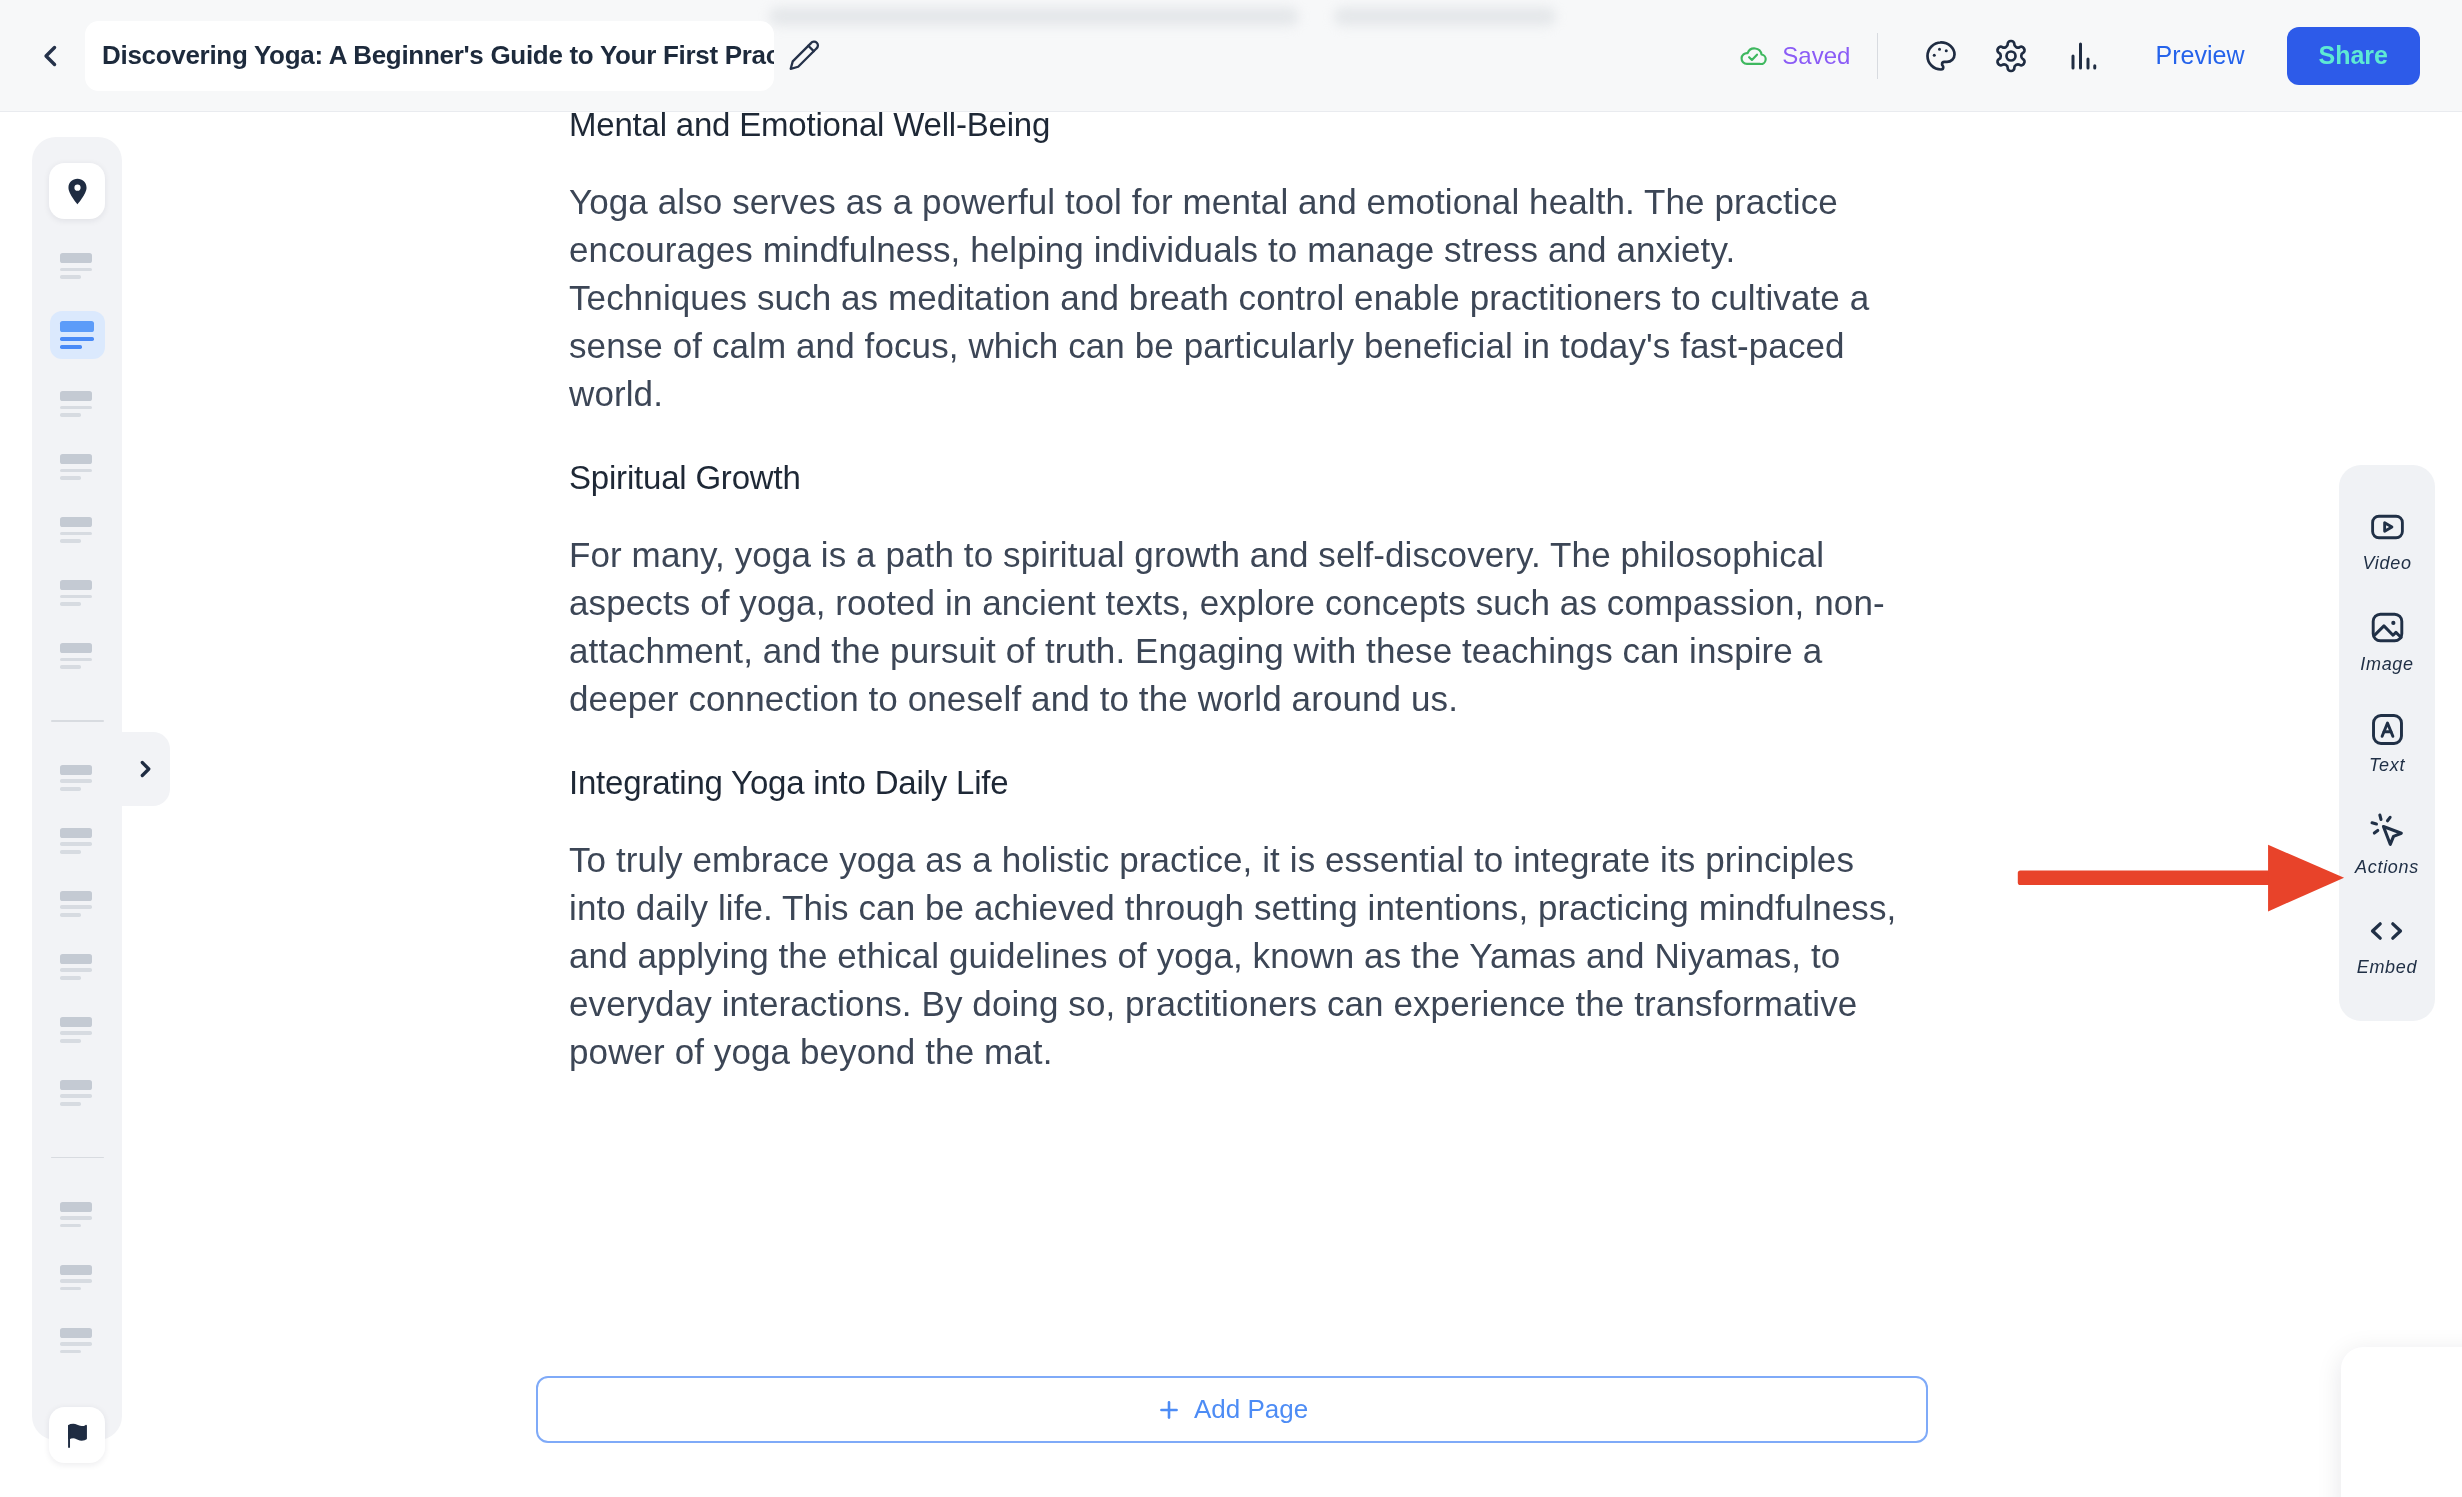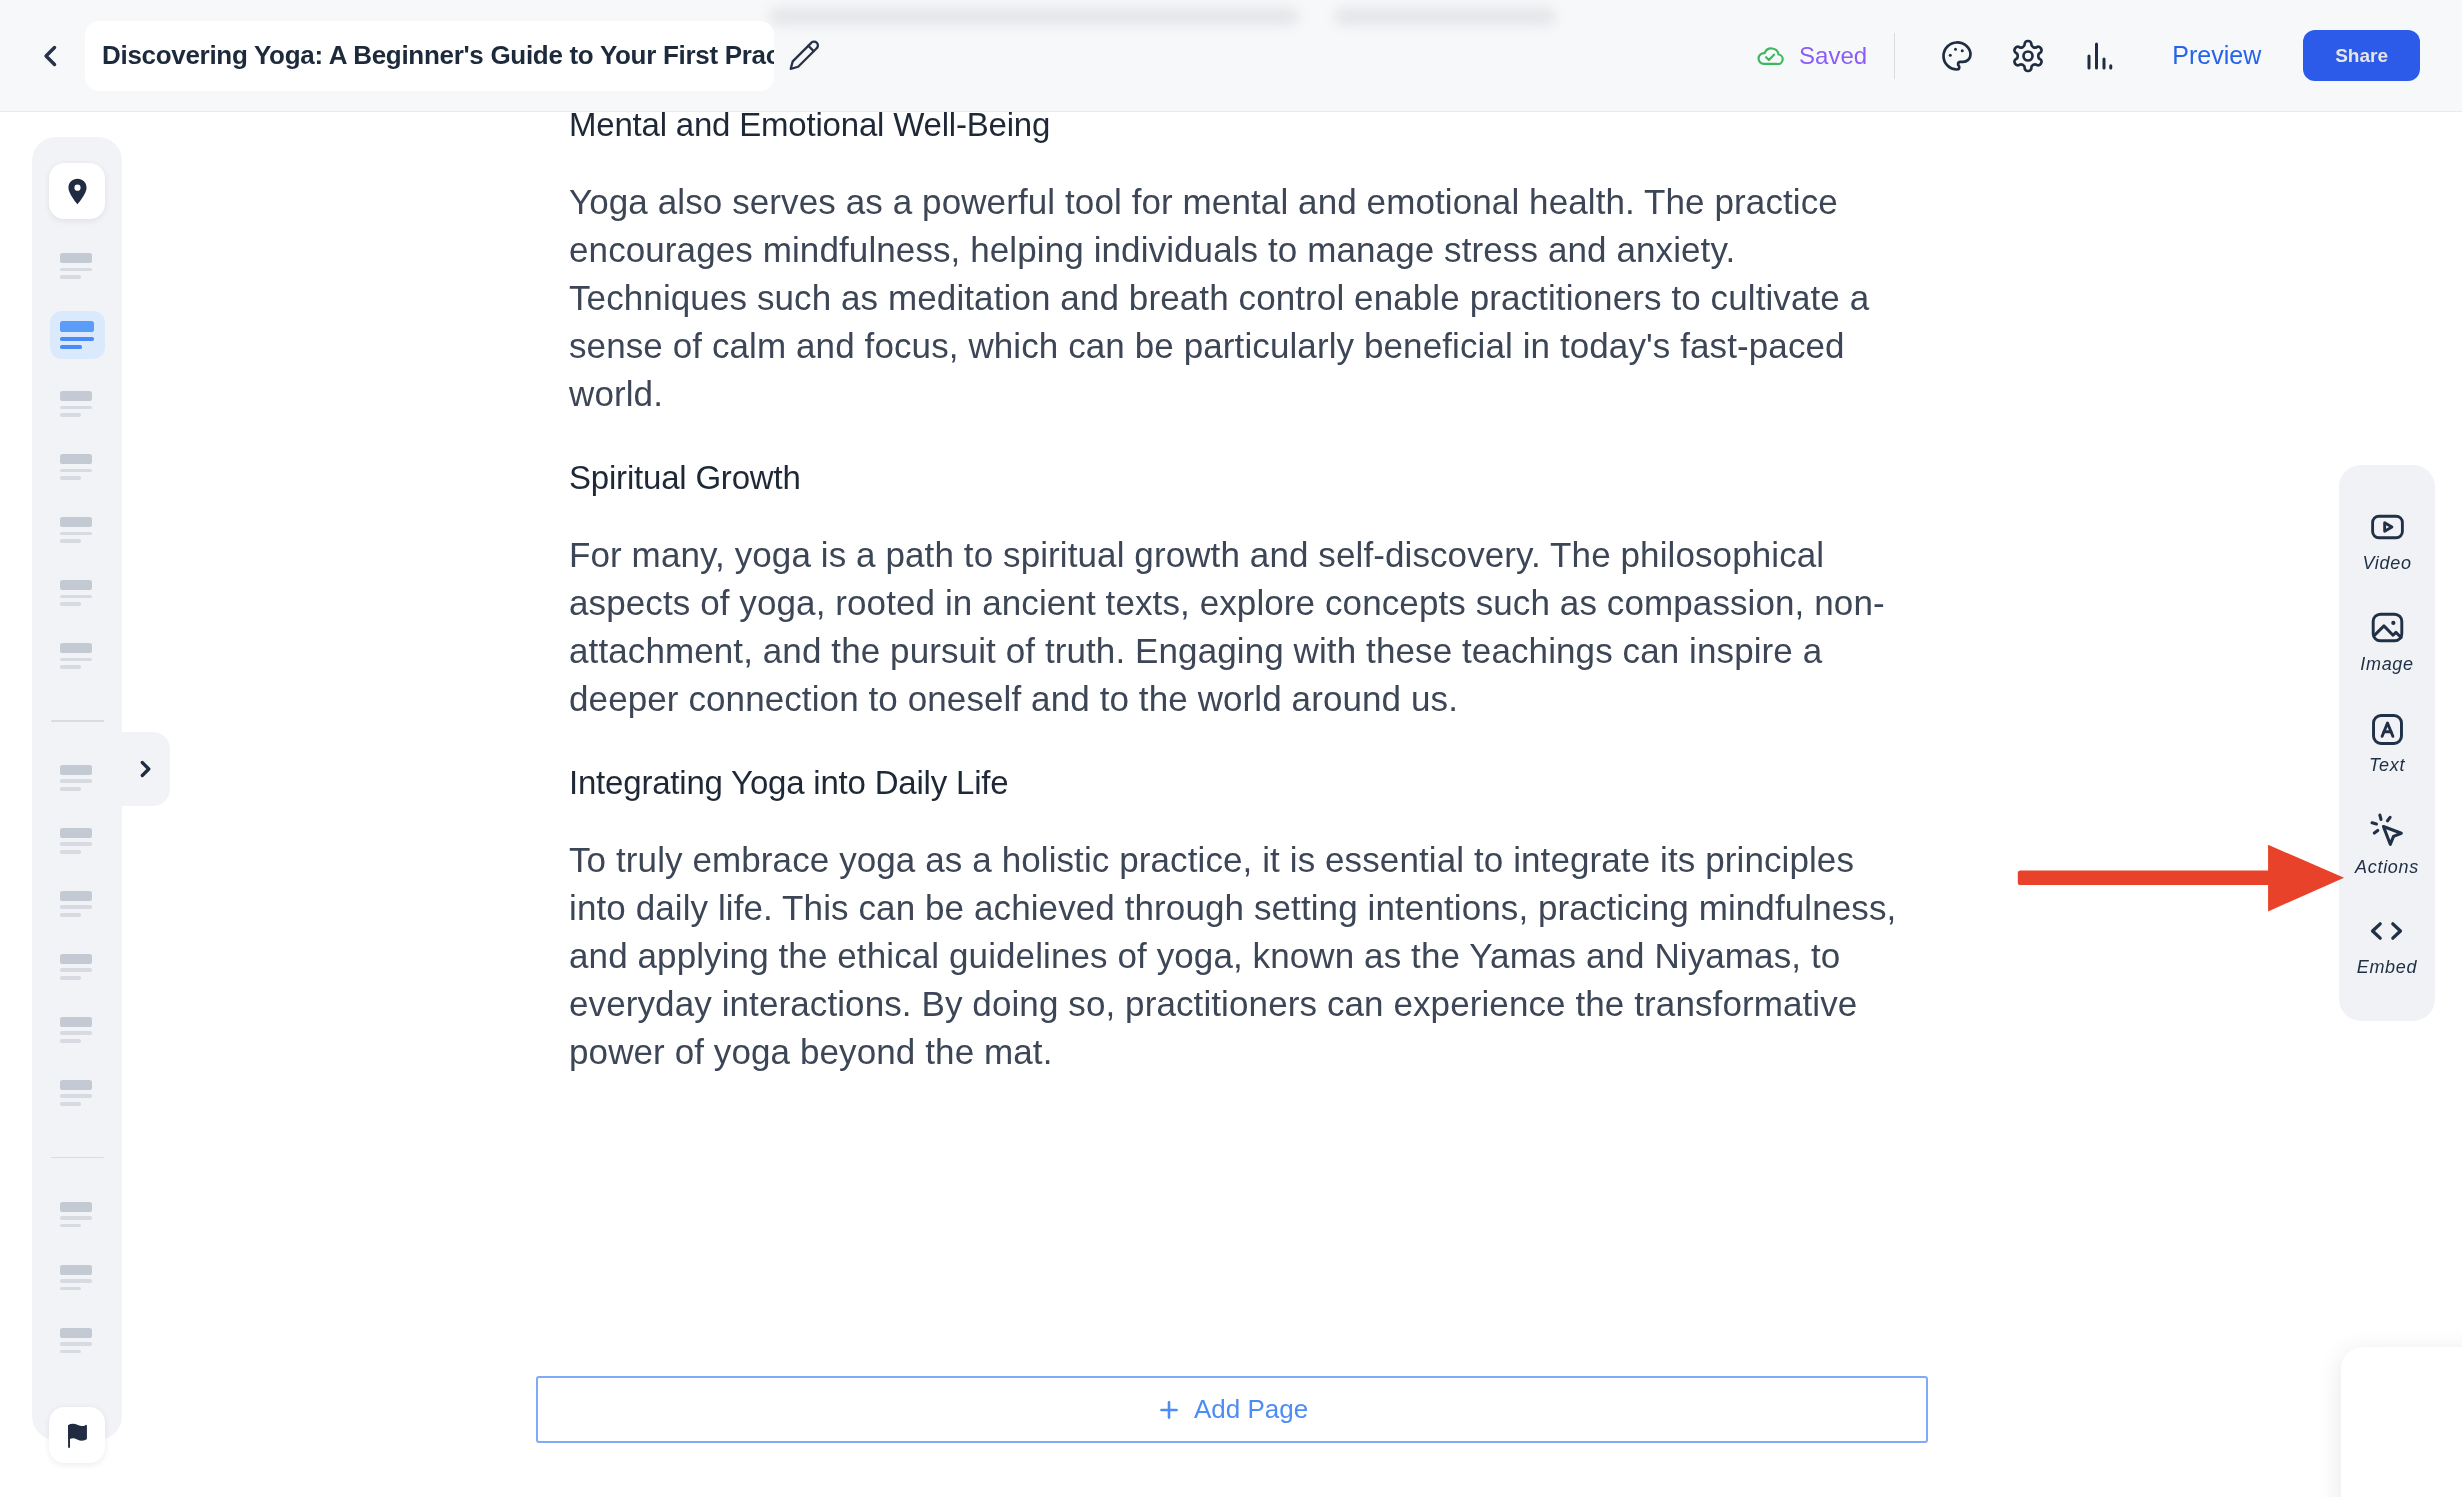--- a/index.html
+++ b/index.html
@@ -27,21 +27,21 @@
     font-size:26px;font-weight:700;letter-spacing:-0.3px;color:#1d2a3c;
   }
   .pencil-btn{position:absolute;left:785px;top:36px;width:39px;height:39px;color:#25324a;}
   .topbar-right{position:absolute;right:42px;top:0;height:111px;display:flex;align-items:center;}
   .saved-chip{display:flex;align-items:center;gap:12px;}
   .saved-chip .txt{font-size:24px;color:#8b5cf6;}
   .v-divider{width:0.9px;height:46px;background:#d8dbe0;margin:0 27px;}
   .tool-ic{width:50px;height:50px;color:#1f2c42;margin:0 10.3px;border-radius:8.5px;}
   .preview-link{margin-left:32.5px;font-size:25px;font-weight:500;color:#2563eb;text-decoration:none;cursor:pointer;background:none;border:none;}
   .share-btn{
-    margin-left:36px;background:#2d5be9;color:#e5e5e5;font-size:19px;font-weight:600;
+    margin-left:36px;background:#2d5be9;color:#5eead4;font-size:25px;font-weight:600;
     border:none;border-radius:12px;padding:14.5px 32px;cursor:pointer;font-family:inherit;
   }
 
   
   .rail{
     position:absolute;left:32px;top:137px;width:90px;height:1303px;
     background:#f2f3f6;border-radius:24px;z-index:20;
     display:flex;flex-direction:column;align-items:center;box-sizing:border-box;padding-top:26px;
   }
   .rail-tile{
@@ -69,21 +69,21 @@
     display:flex;align-items:center;justify-content:center;color:#1f2c42;
   }
 
   
   .doc{position:absolute;left:569px;top:106px;width:1332px;z-index:5;}
   .doc h2{font-size:33px;line-height:38px;font-weight:400;color:#1e2836;margin:41px 0 0 0;letter-spacing:-0.2px;}
   .doc h2:first-child{margin-top:0;}
   .doc p{font-size:35px;line-height:48px;color:#3c4656;margin:34px 0 0 0;letter-spacing:0.1px;}
   .add-page{
     position:absolute;left:536px;top:1376px;width:1392px;height:67px;box-sizing:border-box;
-    background:#fff;border:2.6px solid #7faaf8;border-radius:3px;cursor:pointer;
+    background:#fff;border:2.6px solid #7faaf8;border-radius:12px;cursor:pointer;
     display:flex;align-items:center;justify-content:center;gap:12px;color:#4d8cf5;z-index:5;text-align:center;
   }
   .add-page .lbl{font-size:26px;font-weight:500;color:#4d8cf5;font-family:inherit;}
 
   
   .block-toolbar{
     position:absolute;left:2339px;top:465px;width:96px;height:556px;background:#f0f2f5;
     border-radius:22px;z-index:30;display:flex;flex-direction:column;align-items:center;
     justify-content:space-evenly;box-sizing:border-box;padding:8.5px 0;
   }

